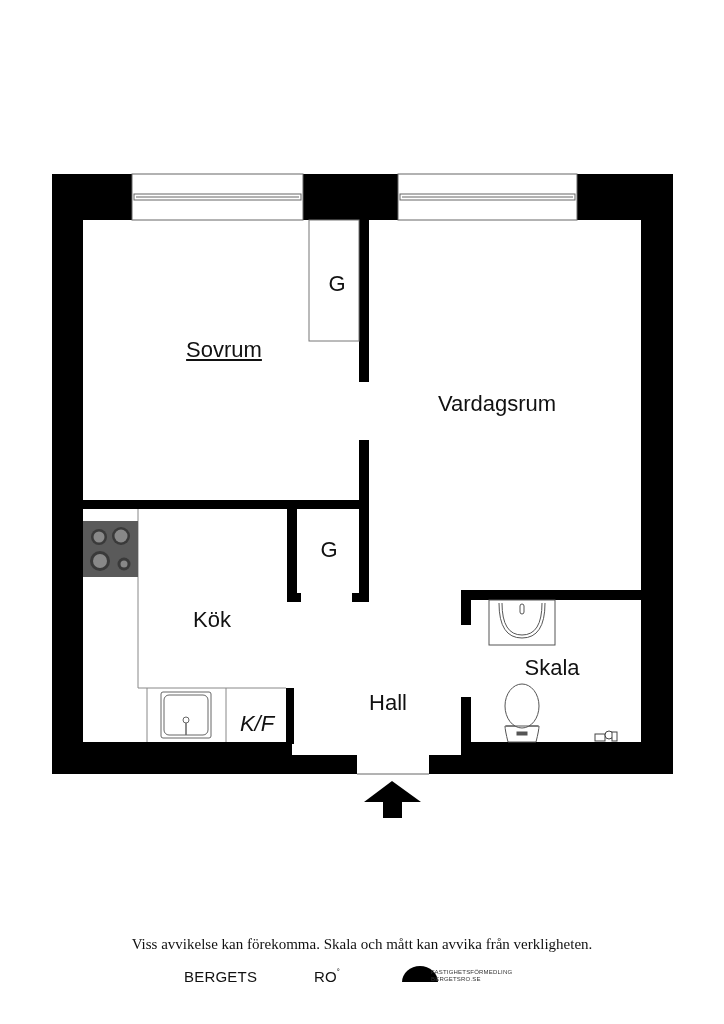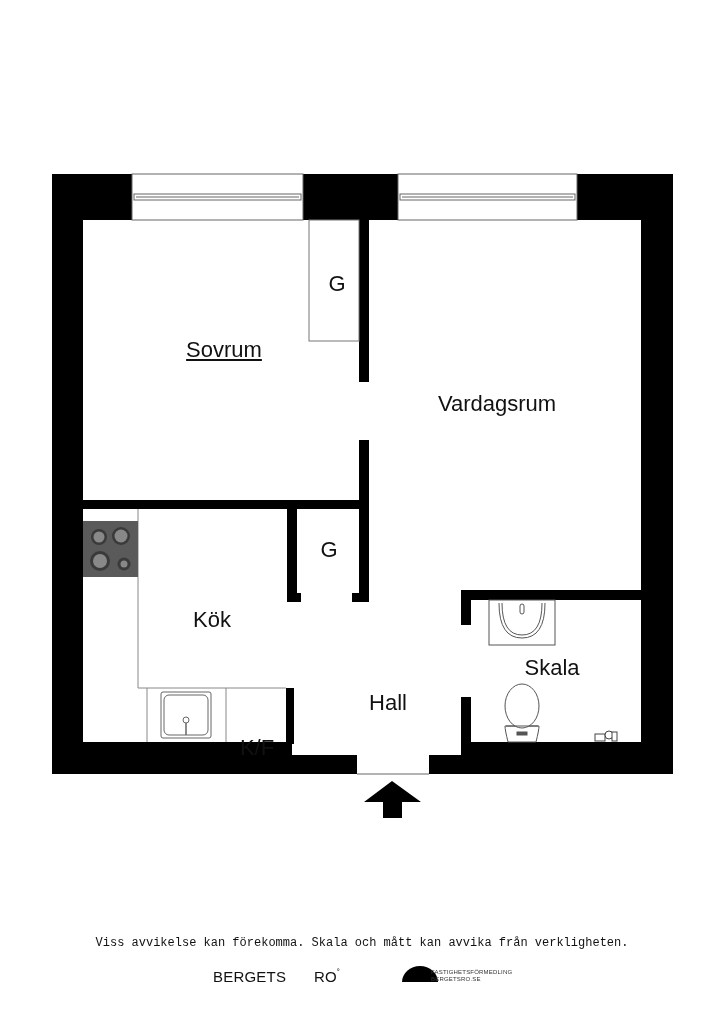--- a/index.html
+++ b/index.html
@@ -1,19 +1,19 @@
 <!DOCTYPE html>
 <html><head>
 <meta charset="utf-8">
 <style>
   html, body { margin: 0; padding: 0; background: #ffffff; }
   body { width: 724px; height: 1024px; position: relative; overflow: hidden; font-family: "Liberation Sans", sans-serif; }
   #plan { position: absolute; left: 0; top: 0; width: 724px; height: 1024px; }
   .label { position: absolute; color: #111; font-family: "Liberation Sans", sans-serif; font-size: 22px; line-height: 1; white-space: nowrap; transform: translate(-50%, -50%); }
-  .footer-note { position: absolute; left: 0; width: 724px; top: 936px; text-align: center; font-size: 12px; color: #111; font-family: Liberation Mono, monospace; }
+  .footer-note { position: absolute; left: 0; width: 724px; top: 936px; text-align: center; font-size: 15px; color: #111; font-family: Liberation Serif, serif; }
   .brand { position: absolute; top: 968px; font-size: 15px; color: #111; font-family: "Liberation Sans", sans-serif; letter-spacing: 0.2px; }
   .brand-small { position: absolute; font-size: 6px; color: #333; font-family: "Liberation Sans", sans-serif; line-height: 7px; letter-spacing: 0.2px; }
 </style>
 </head>
 <body>
 
 <svg id="plan" viewBox="0 0 724 1024" xmlns="http://www.w3.org/2000/svg">
 
   <g fill="#000">
 
@@ -120,21 +120,21 @@
   <path d="M402 982 A18 16 0 0 1 438 982 Z" fill="#000"></path>
 </svg>
 
 <div class="label" style="left:224px; top:350px;text-decoration:underline;">Sovrum</div>
 <div class="label" style="left:497px; top:404px;">Vardagsrum</div>
 <div class="label" style="left:337px; top:284px;">G</div>
 <div class="label" style="left:329px; top:550px;">G</div>
 <div class="label" style="left:212px; top:620px;">Kök</div>
 <div class="label" style="left:388px; top:703px;">Hall</div>
 <div class="label" style="left:552px; top:668px;">Skala</div>
-<div class="label" style="left:257px; top:748px;">K/F</div>
+<div class="label" style="left:257px; top:724px;font-style:italic;">K/F</div>
 
 <div class="footer-note">Viss avvikelse kan förekomma. Skala och mått kan avvika från verkligheten.</div>
-<div class="brand" style="left:184px;margin-left:29px;">BERGETS</div>
+<div class="brand" style="left:184px;">BERGETS</div>
 <div class="brand" style="left:314px;">
   <span>RO</span><span style="font-size:9px; vertical-align: top;">˚</span>
 </div>
 <div class="brand-small" style="left:431px; top:969px;">FASTIGHETSFÖRMEDLING</div>
 <div class="brand-small" style="left:431px; top:976px;">BERGETSRO.SE</div>
 
 </body></html>

